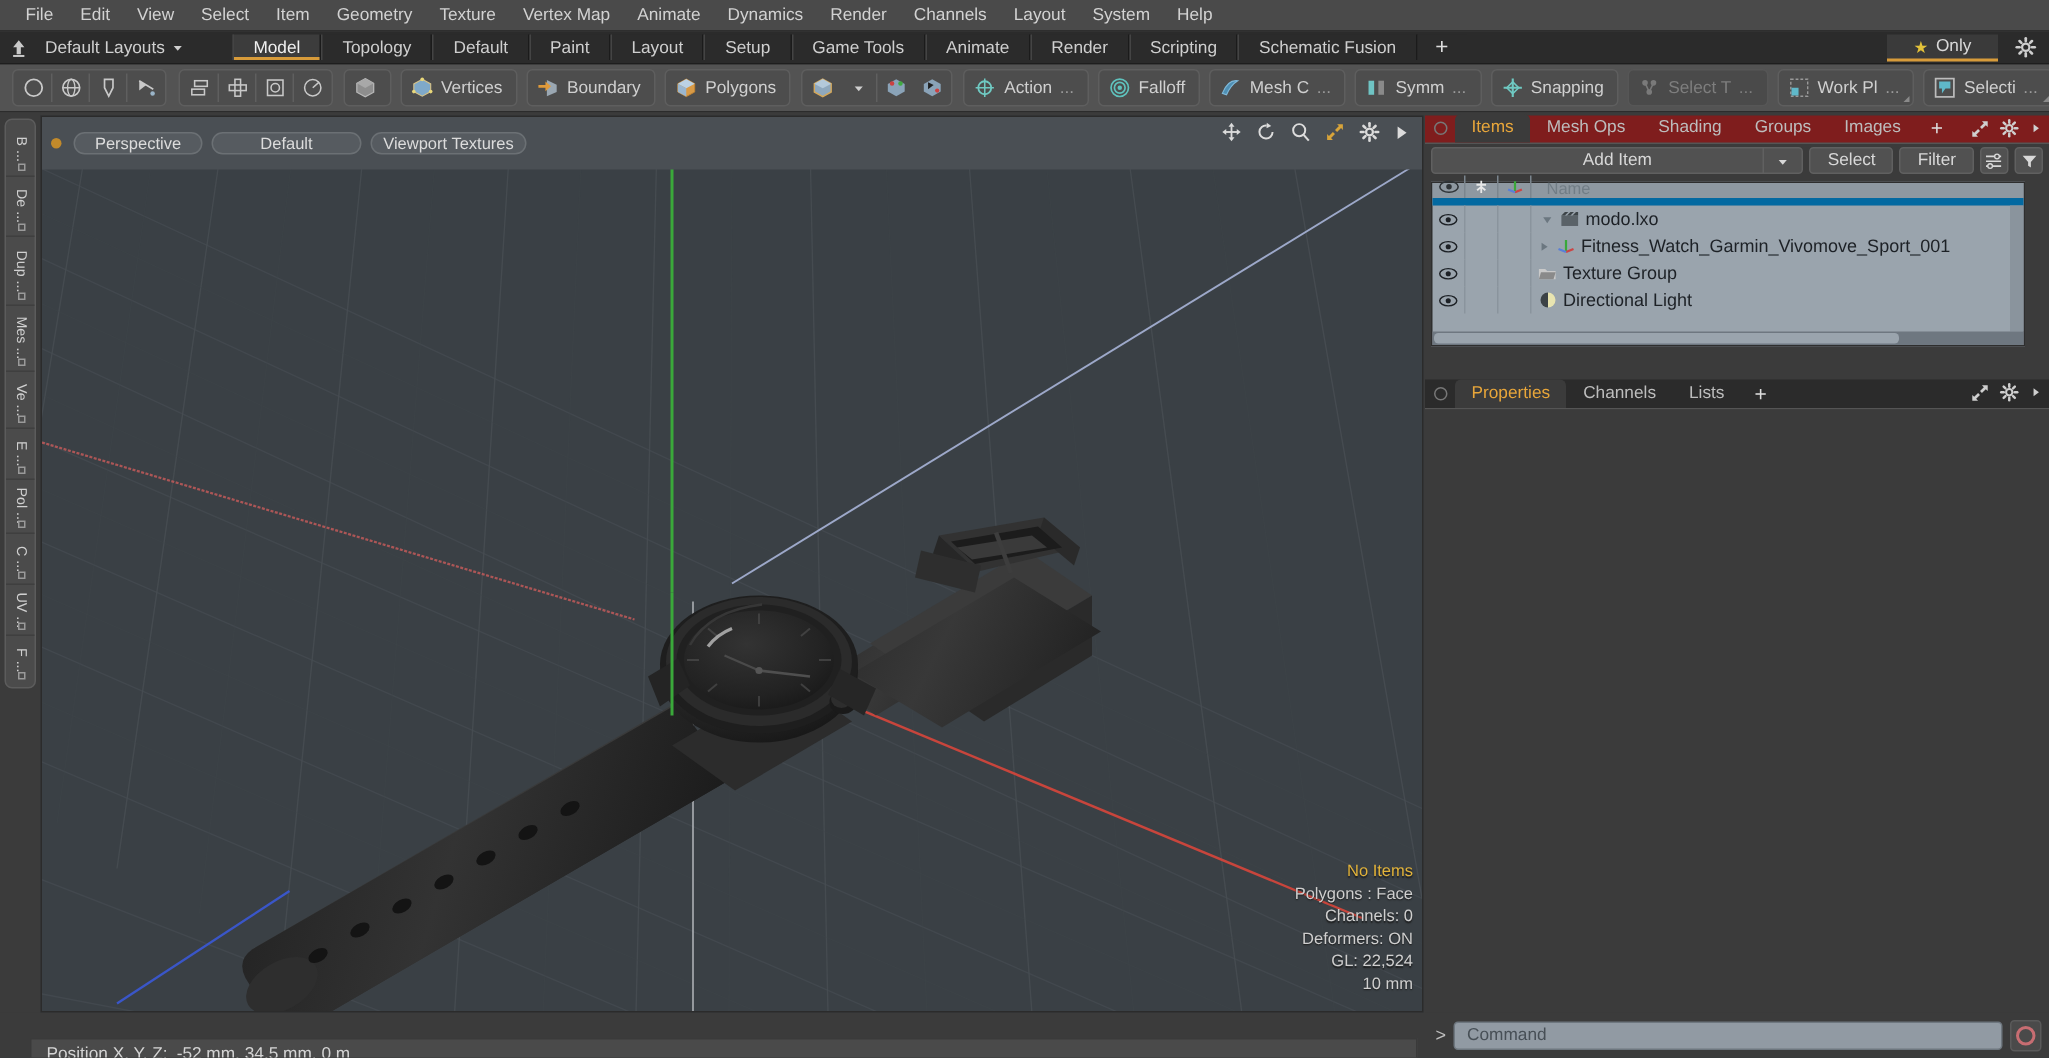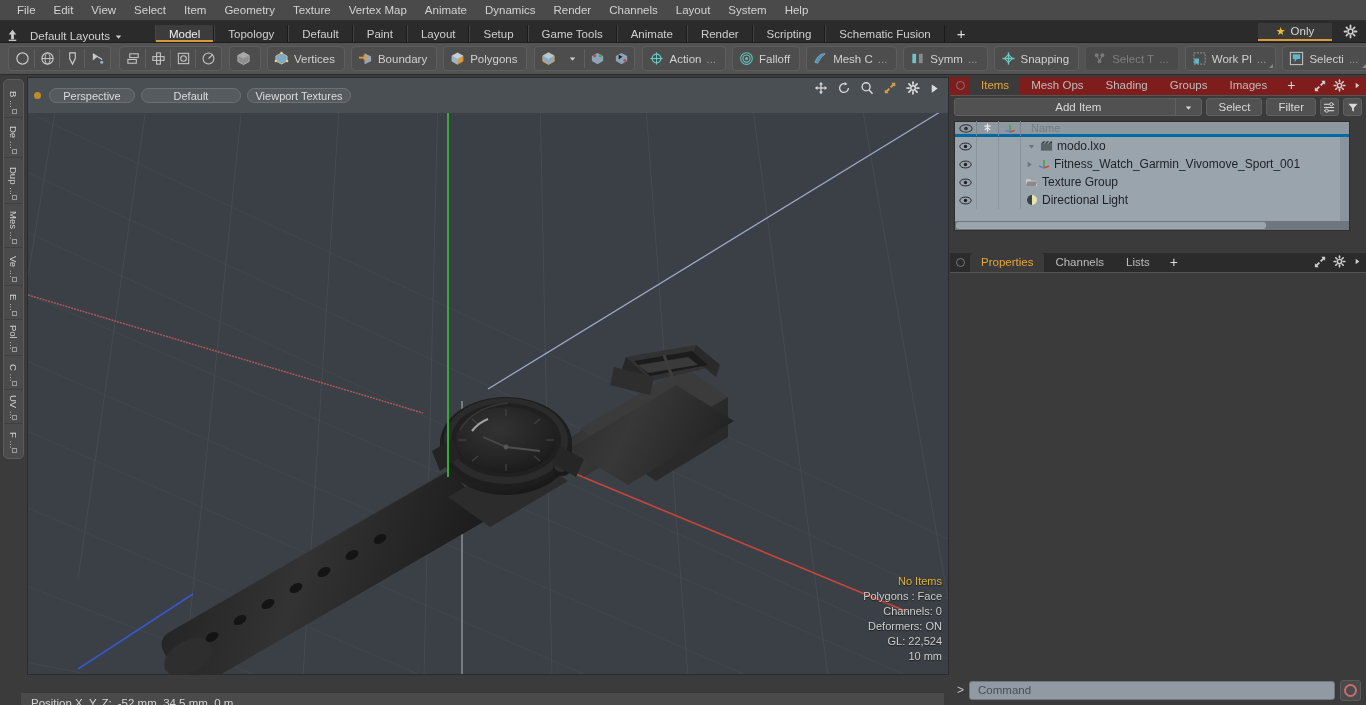--- a/index.html
+++ b/index.html
@@ -20,21 +20,21 @@
     border-bottom:1px solid #2e2e2e;
   }
   .menubar .mi {
     padding:0 9px; height:21px; line-height:21px; font-size:11.5px; color:#d2d2d2;
     white-space:nowrap; cursor:default;
   }
 
   
   .layoutbar {
     position:absolute; left:0; top:21px; width:1366px; height:22px;
-    background:#2b2b2b; display:flex; align-items:flex-end;
+    background:#2b2b2b; display:flex; align-items:center;
     border-bottom:1px solid #1e1e1e;
   }
   .layoutbar .home {
     width:24px; display:flex; align-items:center; justify-content:center; color:#c8c8c8;
   }
   .layoutbar .deflayout {
     display:flex; align-items:center; padding:0 10px 0 6px; color:#d0d0d0; font-size:11.5px;
     white-space:nowrap;
   }
   .ltabs { display:flex; align-items:stretch; margin-left:22px; }
@@ -180,22 +180,22 @@
   .sqbtn {
     width:19px; height:18px; background:#515151; border:1px solid #606060; border-radius:3px;
     display:flex; align-items:center; justify-content:center;
   }
 
   .tree {
     position:absolute; left:4px; top:44px; width:396px; height:110px;
     background:#9aa4ad; border:1px solid #2e2e2e;
   }
   .tree-head {
-    display:flex; height:15px; background:#8e98a1; border-bottom:3px solid #0369a1;
-    align-items:center; font-size:11px; color:#3c4246;
+    display:flex; height:15px; background:#8e98a1; border-bottom:5px solid #0369a1;
+    align-items:flex-end; font-size:11px; color:#3c4246;
   }
   .th-col { width:22px; display:flex; align-items:center; justify-content:center;
             border-right:1px solid #7b858e; height:15px; }
   .th-name { padding-left:10px; color:#717d86; font-size:11px; }
   .tree-rows { }
   .trow { display:flex; height:18px; align-items:center; font-size:12px; color:#1d2126; }
   .trow .c { width:22px; display:flex; align-items:center; justify-content:center;
              border-right:1px solid #8a949d; height:18px; }
   .trow .label { display:flex; align-items:center; gap:4px; padding-left:4px; white-space:nowrap; }
   .trow .label.root { font-weight:normal; }

